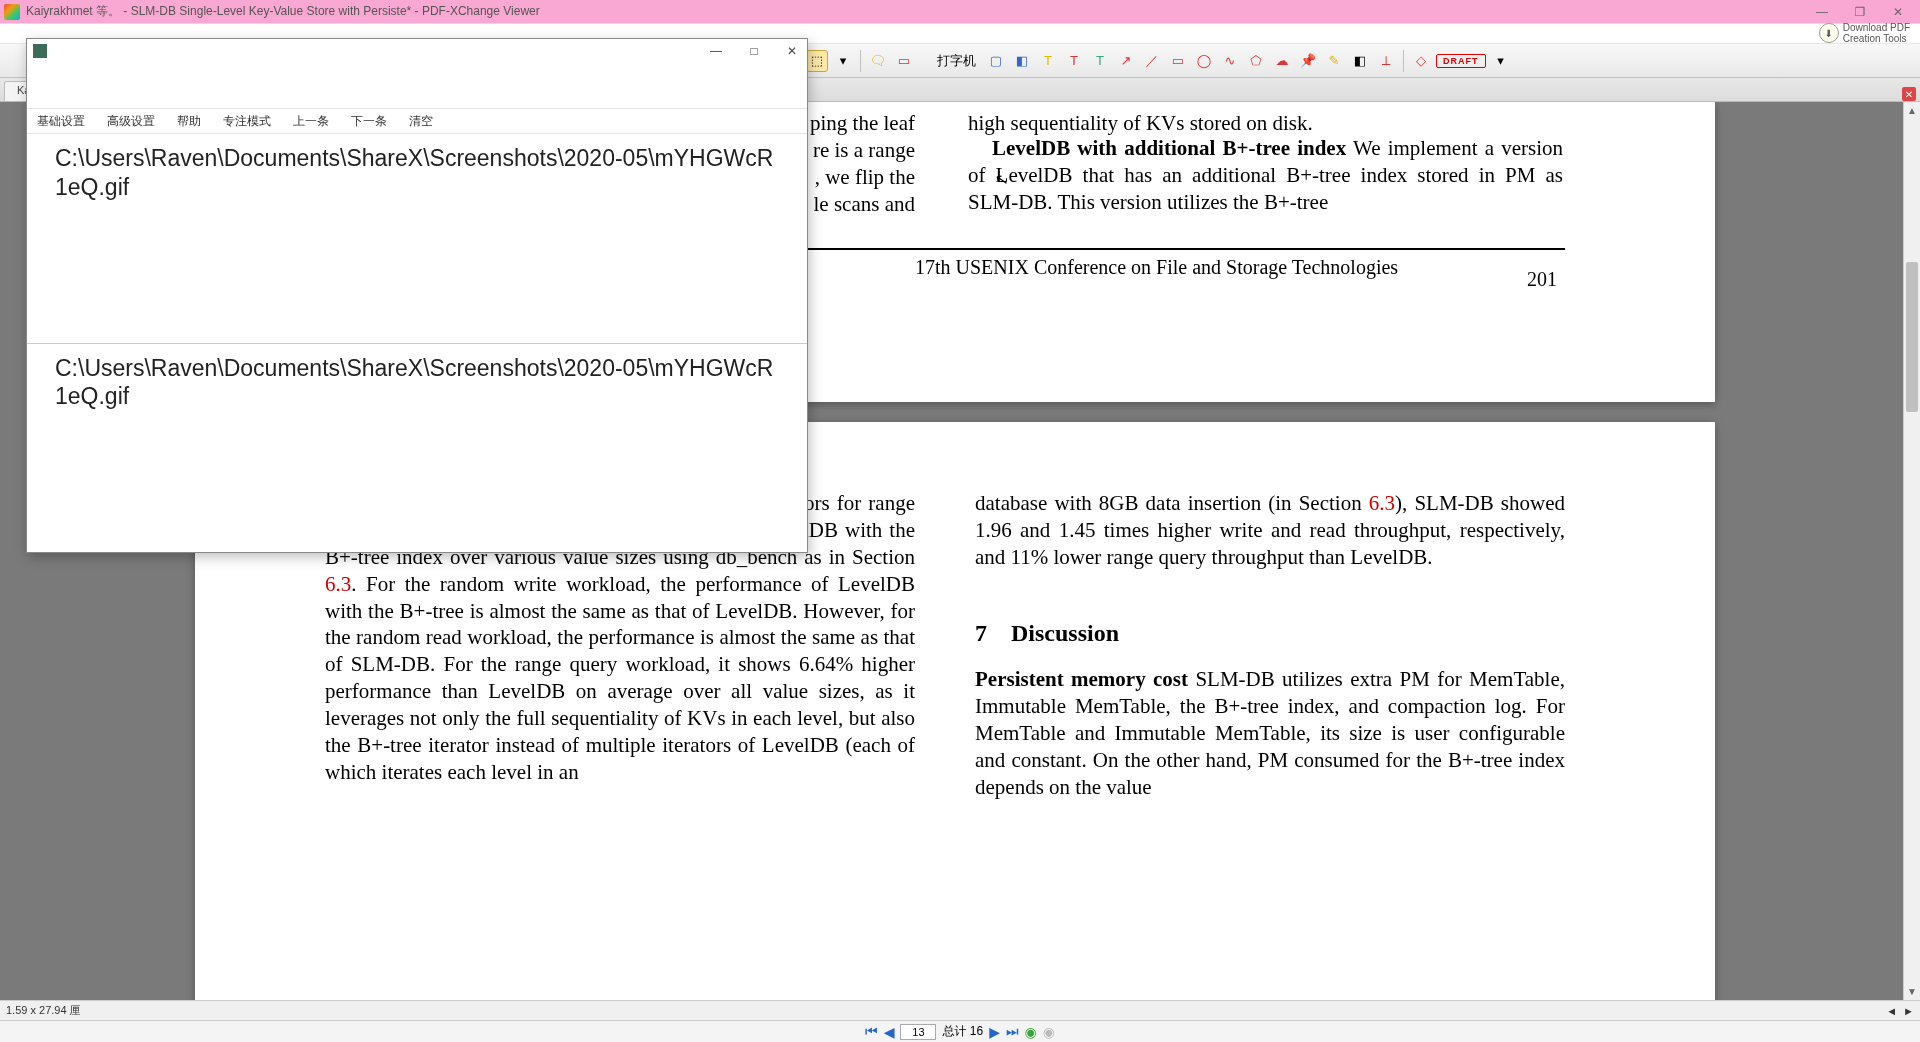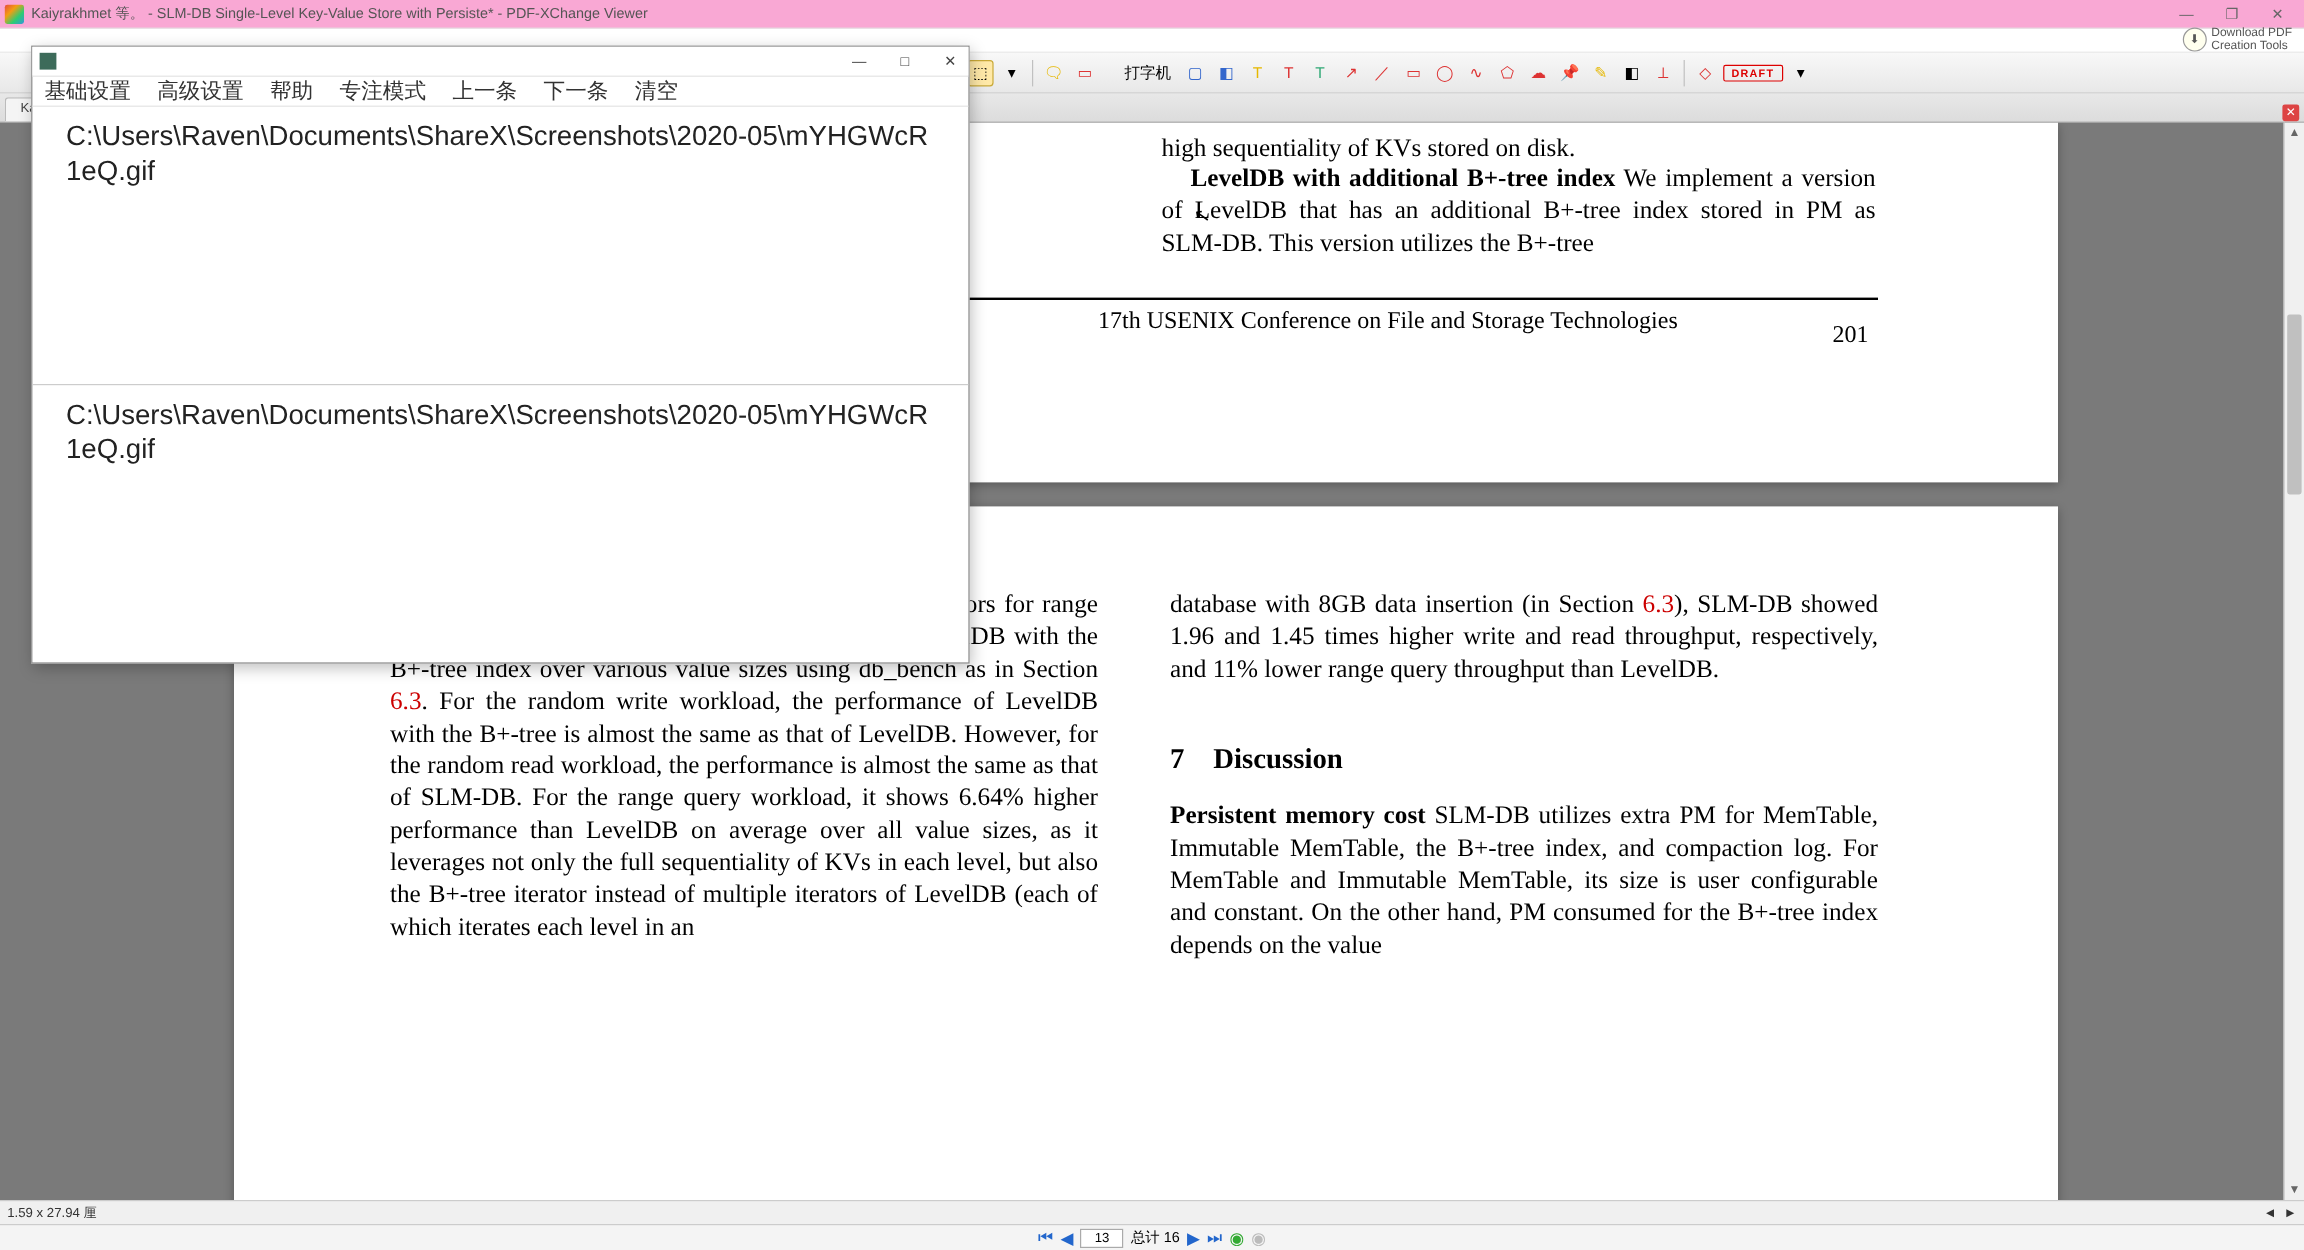--- a/index.html
+++ b/index.html
@@ -58,21 +58,21 @@
 .pagenav input { width: 36px; height: 16px; font-size: 11px; text-align: center; border: 1px solid #aaa; }
 .pagenav .green { color: #3a3; }
 .pagenav .grey { color: #bbb; }
 
 
 .popup { position: absolute; left: 26px; top: 38px; width: 782px; height: 515px; background: #fff; border: 1px solid #888; box-shadow: 2px 4px 12px rgba(0,0,0,.25); display: flex; flex-direction: column; }
 .popup .p-titlebar { height: 24px; display: flex; align-items: center; padding: 0 6px; background: #fff; }
 .popup .p-titlebar .p-icon { width: 14px; height: 14px; background: #3d6b5a; margin-right: 6px; }
 .popup .p-titlebar .p-controls { margin-left: auto; display: flex; gap: 20px; color: #444; font-size: 12px; }
 .popup .p-titlebar .p-controls span { cursor: pointer; width: 18px; text-align: center; }
-.popup .p-menubar { height: 26px; border-top: 1px solid #e4e4e4; border-bottom: 1px solid #e4e4e4; display: flex; align-items: center; padding: 0 10px; gap: 22px; font-size: 18px; color: #333; }
+.popup .p-menubar { height: 26px; border-top: 1px solid #e4e4e4; border-bottom: 1px solid #e4e4e4; display: flex; align-items: center; padding: 0 10px; gap: 22px; font-size: 12px; color: #333; margin-top: 45px; }
 .popup .p-menubar span { cursor: pointer; }
 .popup .p-body { flex: 1; display: flex; flex-direction: column; }
 .popup .p-pane { flex: 1; padding: 10px 28px; font-size: 23px; color: #222; line-height: 1.25; overflow: hidden; word-break: break-all; }
 .popup .p-divider { height: 1px; background: #ccc; }
 .popup .p-footer-btn { height: 26px; border-top: 1px solid #ccc; background: #f2f2f2; text-align: center; font-size: 14px; line-height: 26px; cursor: pointer; color: #333; }
 
 
 .cursor { position: absolute; left: 995px; top: 170px; font-size: 16px; color: #000; pointer-events: none; transform: rotate(-10deg); }
 </style>
 </head>
@@ -130,20 +130,26 @@
 </div>
 
 <div class="tabbar">
   <div class="tab">Ka</div>
   <div class="close-panel">✕</div>
 </div>
 
 <div class="docarea">
 
   <div class="page page1">
+    <div class="pdf-text" style="left:590px; top:8px; width:130px; text-align:right;">
+      <div>ping the leaf</div>
+      <div>re is a range</div>
+      <div>, we flip the</div>
+      <div>le scans and</div>
+    </div>
     <div class="pdf-text" style="left:773px; top:8px; width:595px;">
       <span>high sequentiality of KVs stored on disk.</span>
     </div>
     <div class="pdf-text" style="left:773px; top:33px; width:595px; text-indent:24px;">
       <span class="bold">LevelDB with additional B+-tree index</span><span> We implement a version of LevelDB that has an additional B+-tree index stored in PM as SLM-DB. This version utilizes the B+-tree</span>
     </div>
     <div class="page-rule" style="left:130px; top:146px; width:1240px;"></div>
     <div class="pdf-text" style="left:720px; top:153px; font-size:20px;">17th USENIX Conference on File and Storage Technologies</div>
     <div class="pdf-text" style="left:1332px; top:165px; font-size:20px;">201</div>
   </div>

